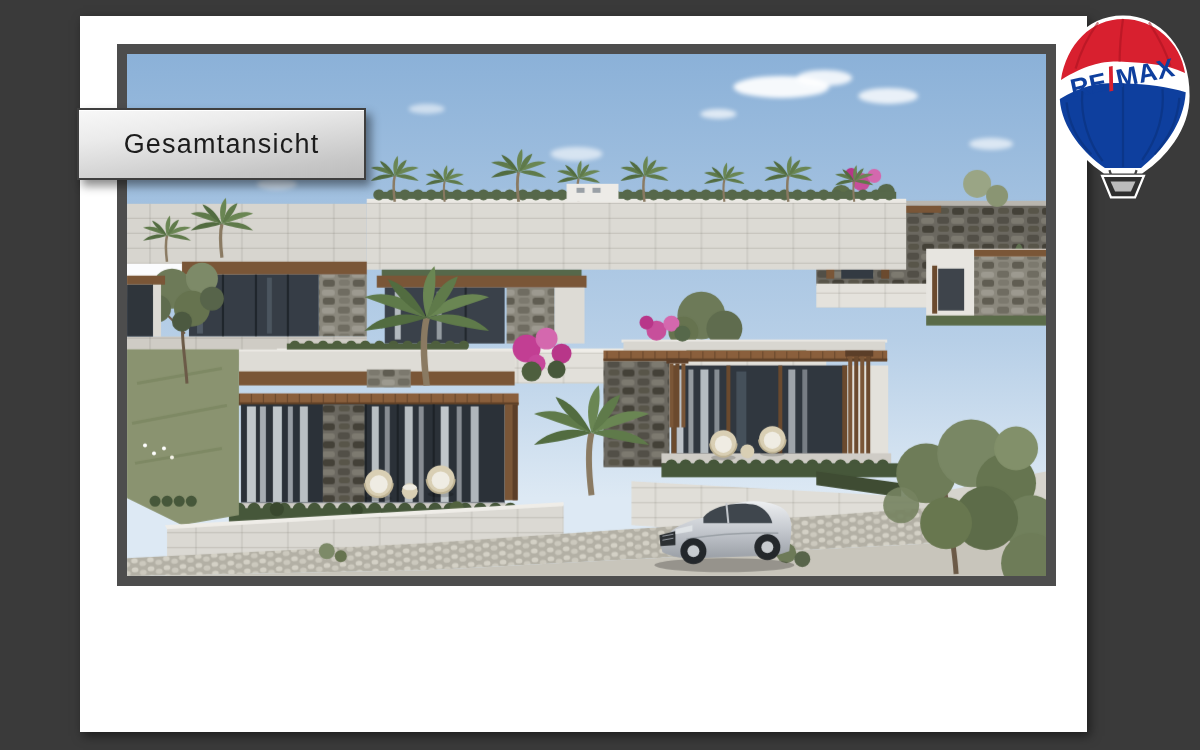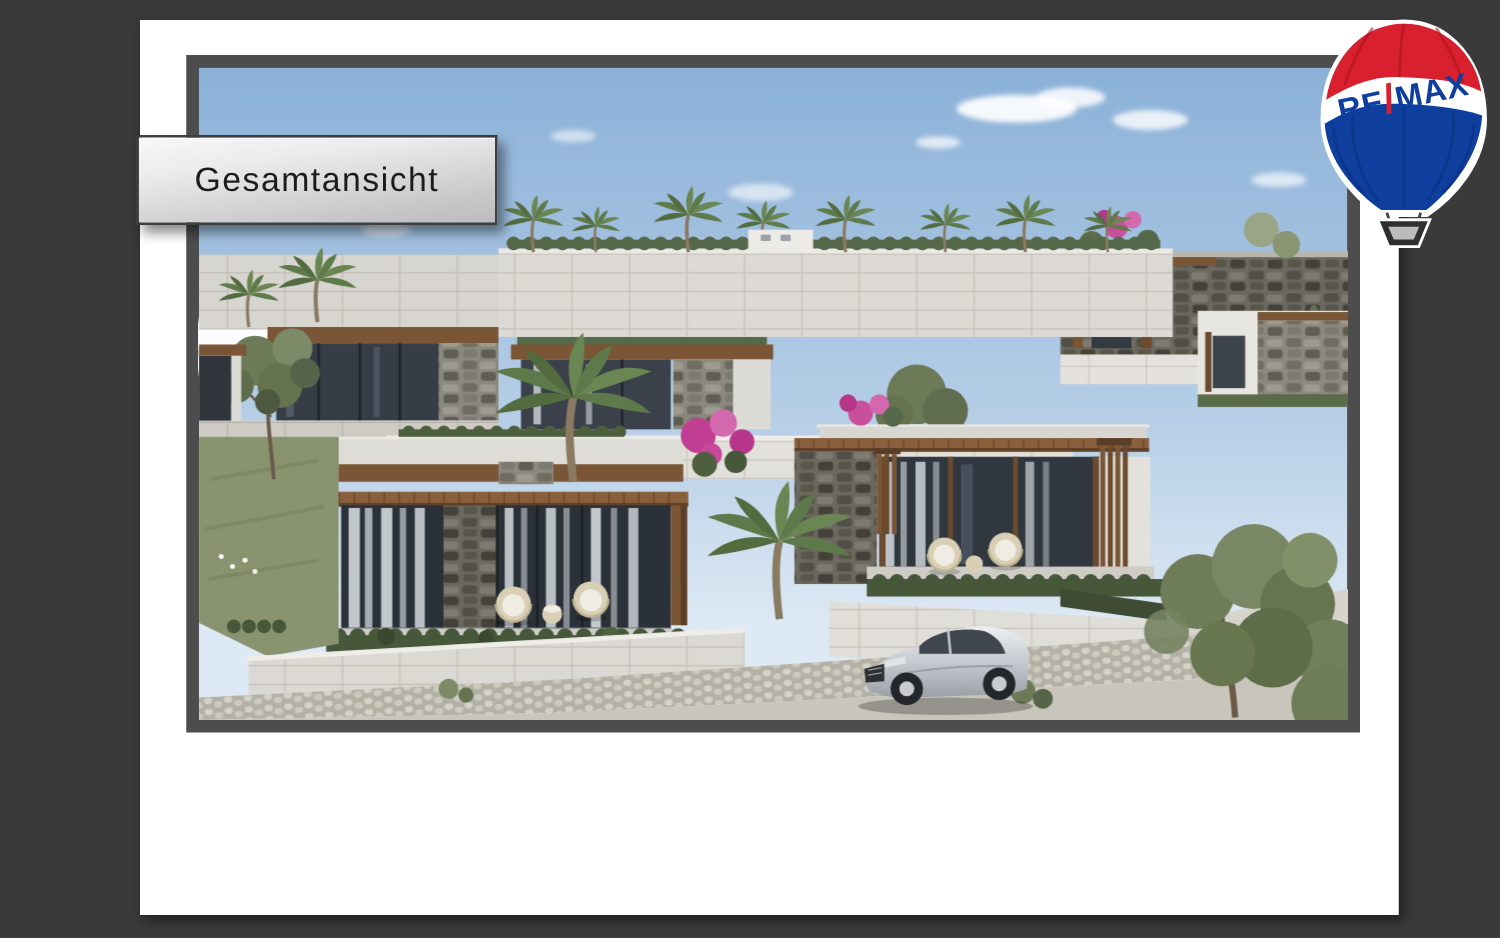--- a/index.html
+++ b/index.html
@@ -2,21 +2,21 @@
 <html><head>
 <meta charset="utf-8">
 <style>
   html,body{margin:0;padding:0;}
   body{
     width:1200px;height:750px;position:relative;overflow:hidden;
     background:#3a3a3a;
     font-family:"Liberation Sans",sans-serif;
   }
   .slide{
-    position:absolute;left:112px;top:16px;width:1007px;height:716px;
+    position:absolute;left:80px;top:16px;width:1007px;height:716px;
     background:#ffffff;
     box-shadow:3px 4px 10px rgba(0,0,0,0.5);
   }
   .photo-frame{
     position:absolute;left:37px;top:28px;width:939px;height:542px;
     background:#4d4d4d;
   }
   .photo{
     position:absolute;left:10px;top:10px;width:919px;height:522px;overflow:hidden;
   }

